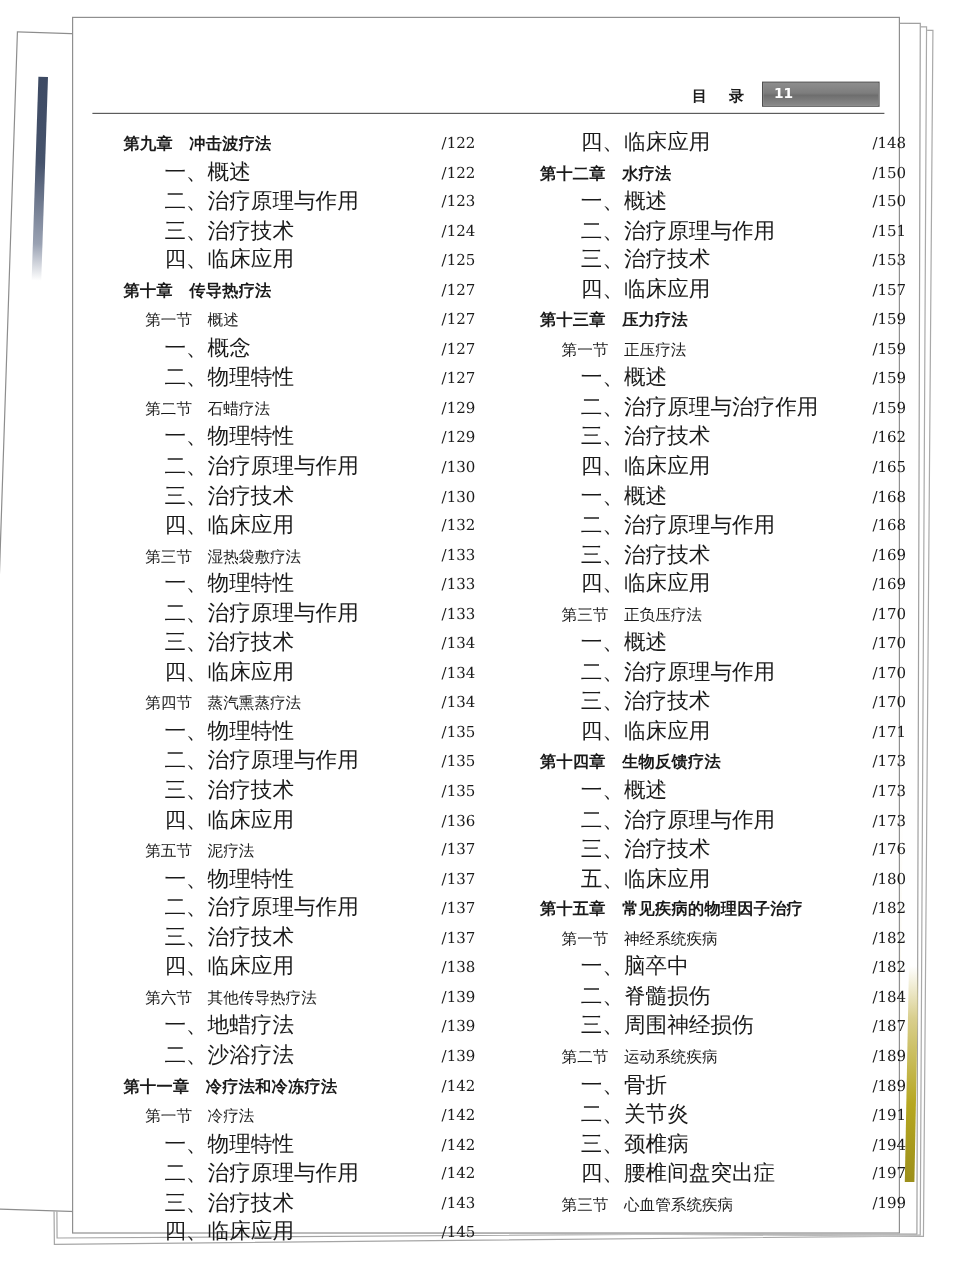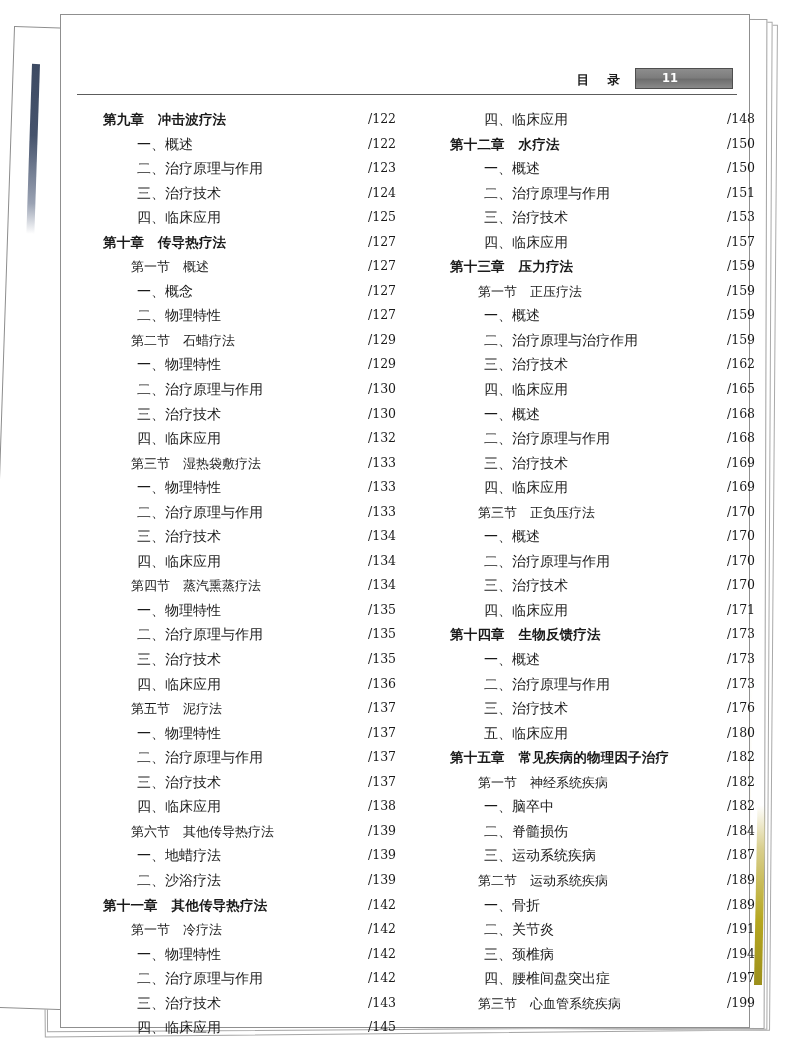--- a/index.html
+++ b/index.html
@@ -133,21 +133,21 @@
     top: -1px;
     width: 98px;
     height: 21px;
     background: linear-gradient(to bottom, #8d8d8d 0%, #7d7d7d 45%, #6e6e6e 55%, #8a8a8a 100%);
     border: 1px solid #4e4e4e;
     box-sizing: border-box;
     color: #ffffff;
     font-size: 11.5px;
     font-weight: bold;
     line-height: 19px;
-    padding-left: 26px;
+    padding-left: 9px;
     box-sizing: border-box;
   }
 
   
   .toc-wrap {
     position: absolute;
     left: 0;
     top: 92px;
     right: 0;
     display: flex;
@@ -182,24 +182,24 @@
   
   .lvl-chapter .toc-label {
     font-family: "DejaVu Sans", "Liberation Sans", sans-serif;
     font-weight: bold;
     font-size: 13.5px;
     letter-spacing: 0.2px;
     margin-left: 0px;
   }
   .lvl-section .toc-label {
     font-size: 13px;
-    margin-left: 28px;
+    margin-left: 18px;
   }
   .lvl-item .toc-label {
-    font-size: 14px;
+    font-size: 18px;
     margin-left: 34px;
   }
 </style>
 </head>
 <body>
 
 <div id="stage">
 
   <div class="sheet-bottom sbt1"></div>
   <div class="sheet-bottom sbt2"></div>
@@ -249,21 +249,21 @@
           <div class="toc-row lvl-item"><span class="toc-label">三、治疗技术</span><span class="toc-page">/135</span></div>
           <div class="toc-row lvl-item"><span class="toc-label">四、临床应用</span><span class="toc-page">/136</span></div>
           <div class="toc-row lvl-section"><span class="toc-label">第五节　泥疗法</span><span class="toc-page">/137</span></div>
           <div class="toc-row lvl-item"><span class="toc-label">一、物理特性</span><span class="toc-page">/137</span></div>
           <div class="toc-row lvl-item"><span class="toc-label">二、治疗原理与作用</span><span class="toc-page">/137</span></div>
           <div class="toc-row lvl-item"><span class="toc-label">三、治疗技术</span><span class="toc-page">/137</span></div>
           <div class="toc-row lvl-item"><span class="toc-label">四、临床应用</span><span class="toc-page">/138</span></div>
           <div class="toc-row lvl-section"><span class="toc-label">第六节　其他传导热疗法</span><span class="toc-page">/139</span></div>
           <div class="toc-row lvl-item"><span class="toc-label">一、地蜡疗法</span><span class="toc-page">/139</span></div>
           <div class="toc-row lvl-item"><span class="toc-label">二、沙浴疗法</span><span class="toc-page">/139</span></div>
-          <div class="toc-row lvl-chapter"><span class="toc-label">第十一章　其他传导热疗法</span><span class="toc-page">/142</span></div>
+          <div class="toc-row lvl-chapter"><span class="toc-label">第十一章　冷疗法和冷冻疗法</span><span class="toc-page">/142</span></div>
           <div class="toc-row lvl-section"><span class="toc-label">第一节　冷疗法</span><span class="toc-page">/142</span></div>
           <div class="toc-row lvl-item"><span class="toc-label">一、物理特性</span><span class="toc-page">/142</span></div>
           <div class="toc-row lvl-item"><span class="toc-label">二、治疗原理与作用</span><span class="toc-page">/142</span></div>
           <div class="toc-row lvl-item"><span class="toc-label">三、治疗技术</span><span class="toc-page">/143</span></div>
           <div class="toc-row lvl-item"><span class="toc-label">四、临床应用</span><span class="toc-page">/145</span></div>
         </div>
       <div class="toc-col right" id="col-right">
           <div class="toc-row lvl-item"><span class="toc-label">四、临床应用</span><span class="toc-page">/148</span></div>
           <div class="toc-row lvl-chapter"><span class="toc-label">第十二章　水疗法</span><span class="toc-page">/150</span></div>
           <div class="toc-row lvl-item"><span class="toc-label">一、概述</span><span class="toc-page">/150</span></div>
@@ -287,21 +287,21 @@
           <div class="toc-row lvl-item"><span class="toc-label">四、临床应用</span><span class="toc-page">/171</span></div>
           <div class="toc-row lvl-chapter"><span class="toc-label">第十四章　生物反馈疗法</span><span class="toc-page">/173</span></div>
           <div class="toc-row lvl-item"><span class="toc-label">一、概述</span><span class="toc-page">/173</span></div>
           <div class="toc-row lvl-item"><span class="toc-label">二、治疗原理与作用</span><span class="toc-page">/173</span></div>
           <div class="toc-row lvl-item"><span class="toc-label">三、治疗技术</span><span class="toc-page">/176</span></div>
           <div class="toc-row lvl-item"><span class="toc-label">五、临床应用</span><span class="toc-page">/180</span></div>
           <div class="toc-row lvl-chapter"><span class="toc-label">第十五章　常见疾病的物理因子治疗</span><span class="toc-page">/182</span></div>
           <div class="toc-row lvl-section"><span class="toc-label">第一节　神经系统疾病</span><span class="toc-page">/182</span></div>
           <div class="toc-row lvl-item"><span class="toc-label">一、脑卒中</span><span class="toc-page">/182</span></div>
           <div class="toc-row lvl-item"><span class="toc-label">二、脊髓损伤</span><span class="toc-page">/184</span></div>
-          <div class="toc-row lvl-item"><span class="toc-label">三、运动系统疾病</span><span class="toc-page">/187</span></div>
+          <div class="toc-row lvl-item"><span class="toc-label">三、周围神经损伤</span><span class="toc-page">/187</span></div>
           <div class="toc-row lvl-section"><span class="toc-label">第二节　运动系统疾病</span><span class="toc-page">/189</span></div>
           <div class="toc-row lvl-item"><span class="toc-label">一、骨折</span><span class="toc-page">/189</span></div>
           <div class="toc-row lvl-item"><span class="toc-label">二、关节炎</span><span class="toc-page">/191</span></div>
           <div class="toc-row lvl-item"><span class="toc-label">三、颈椎病</span><span class="toc-page">/194</span></div>
           <div class="toc-row lvl-item"><span class="toc-label">四、腰椎间盘突出症</span><span class="toc-page">/197</span></div>
           <div class="toc-row lvl-section"><span class="toc-label">第三节　心血管系统疾病</span><span class="toc-page">/199</span></div>
         </div>
     </div>
 
   </div>

